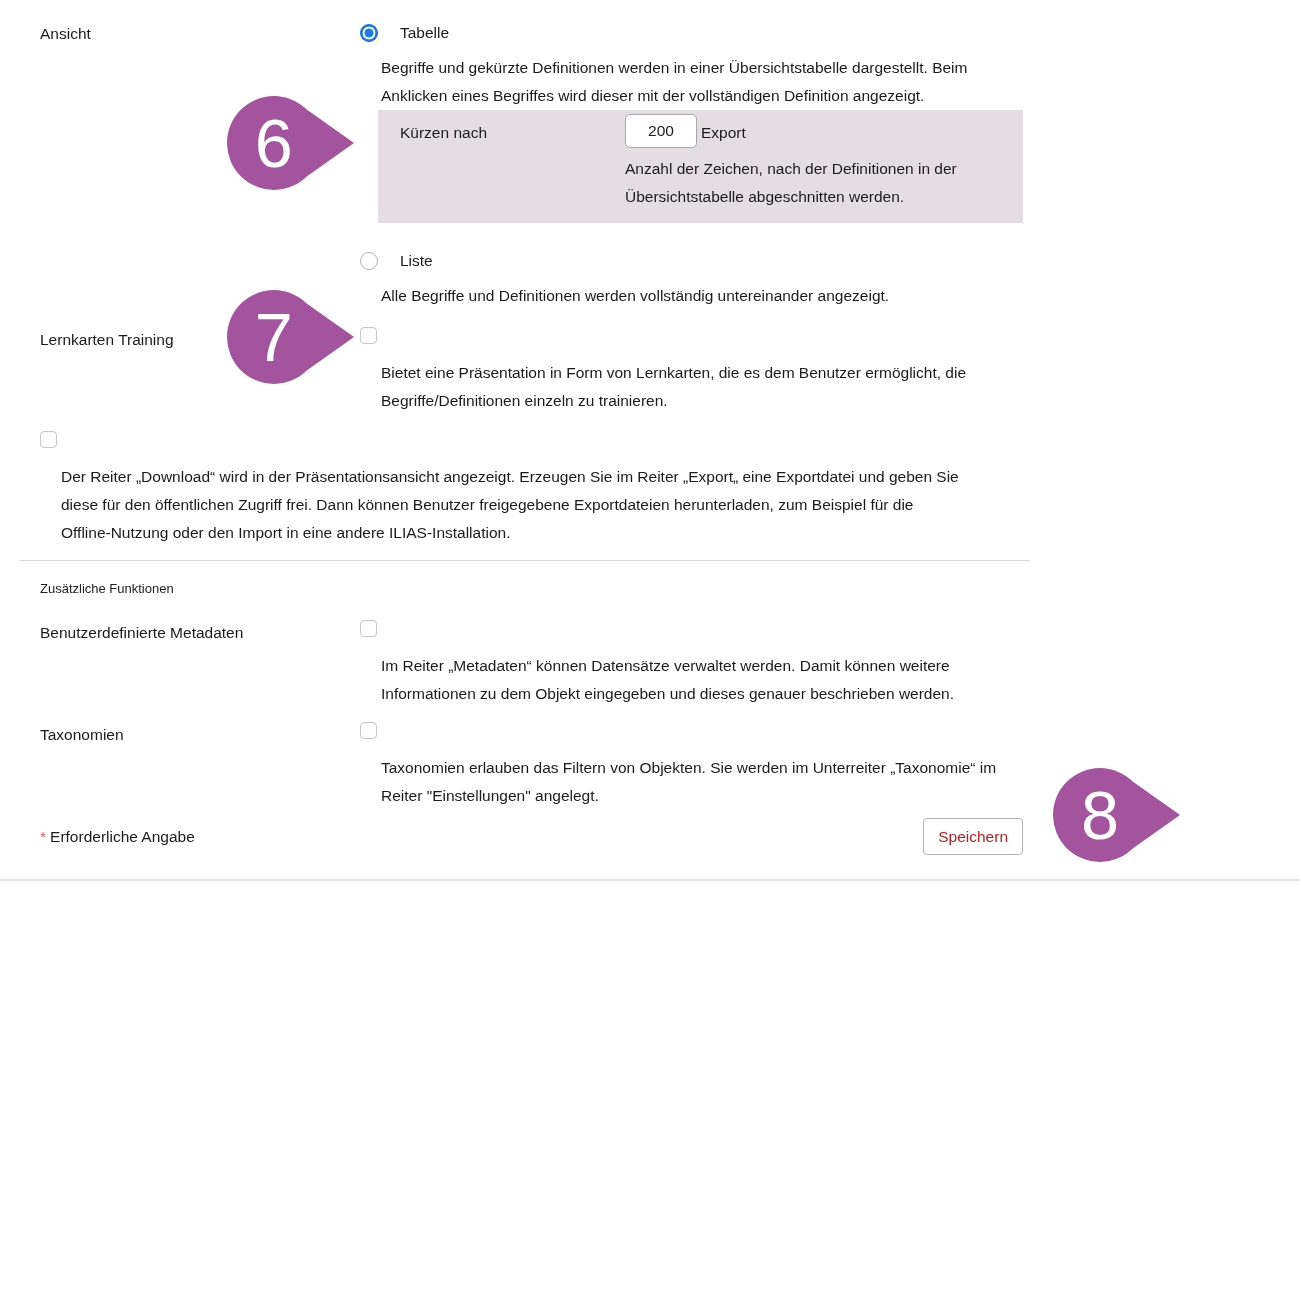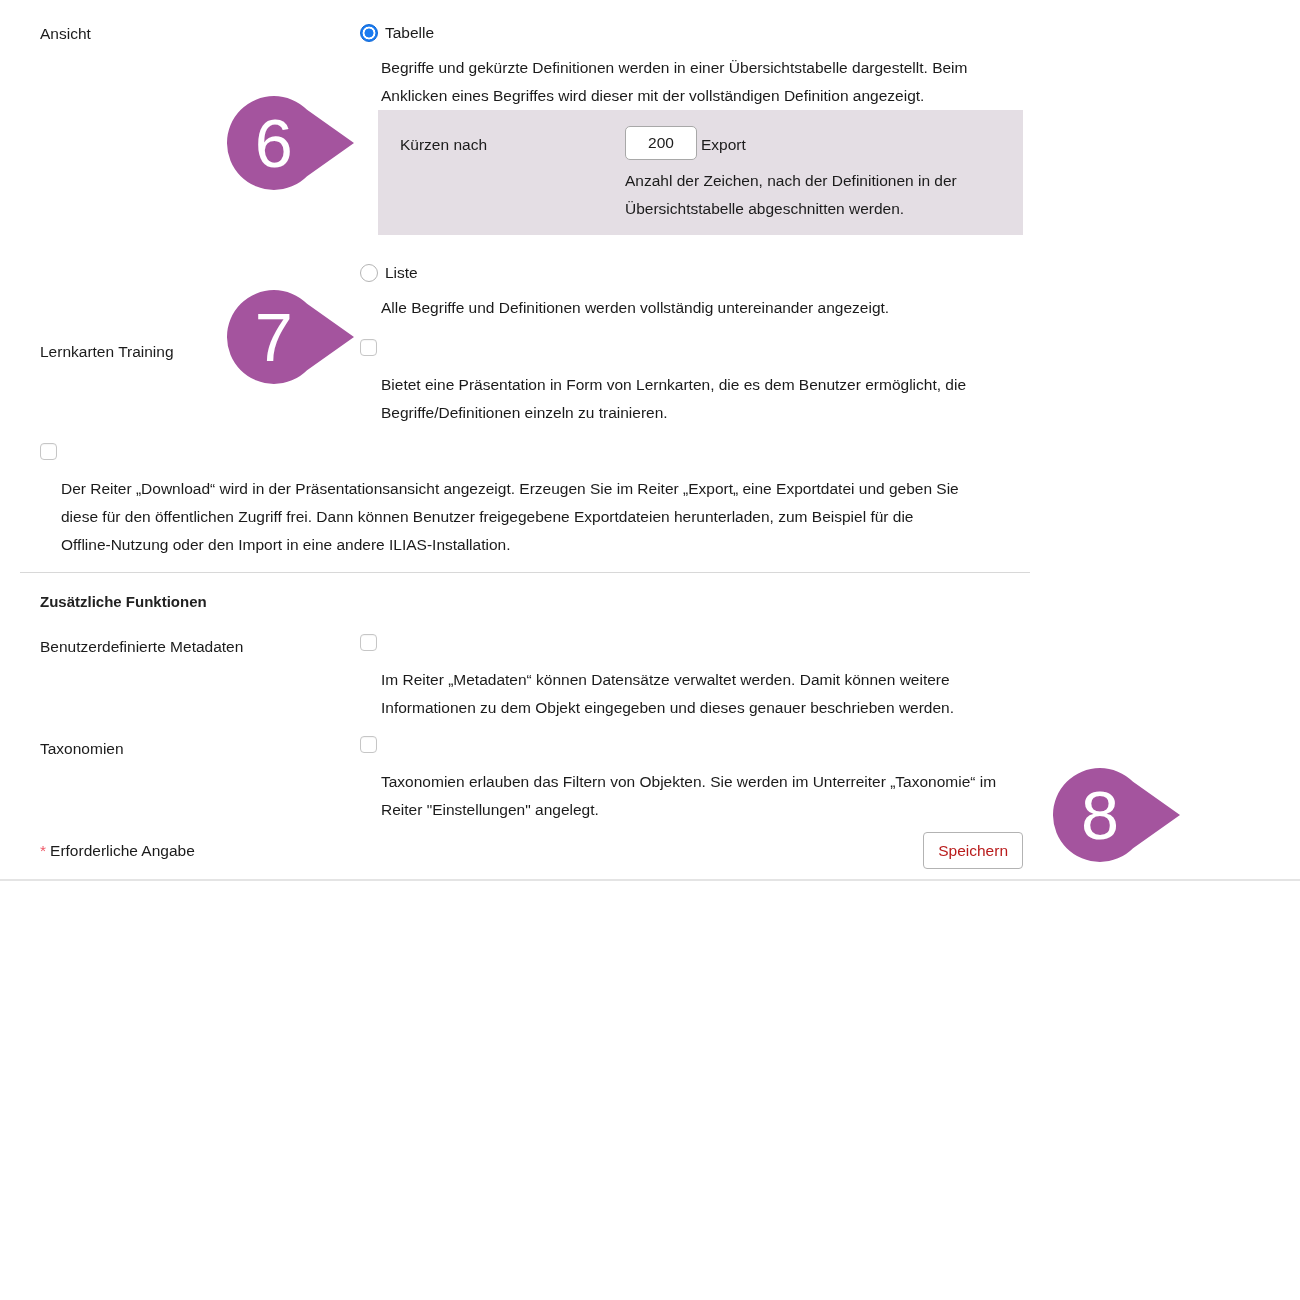--- a/index.html
+++ b/index.html
@@ -8,34 +8,34 @@
     width:1300px;height:1300px;position:relative;overflow:hidden;
     font-family:"Liberation Sans","DejaVu Sans",sans-serif;
     color:#1b1b1b;font-size:15.5px;
   }
   .page{position:relative;width:1047px;height:1300px}
   .form{padding:21px 24px 0 40px}
   .form-row{display:flex;align-items:flex-start}
   .col-label{flex:0 0 320px;padding-top:2px;line-height:22px}
   .col-content{flex:1 1 auto;min-width:0}
 
-  .option{display:flex;align-items:center;gap:7px;height:24px;margin-bottom:9px}
+  .option{display:flex;align-items:center;gap:22px;height:24px;margin-bottom:9px}
   .radio{width:18px;height:18px;border-radius:50%;flex:0 0 18px;cursor:pointer}
   .radio.checked{
     border:1px solid #0c66d6;
     background:radial-gradient(circle,#1b7bf0 0 4.2px,#ffffff 4.8px 6.1px,#1b7bf0 6.7px 100%);
   }
   .radio.unchecked{border:1px solid #b4b4b4;background:#fff}
   .option-label{line-height:24px}
 
   .byline{margin-left:21px;line-height:28px;max-width:905px;color:#1b1b1b}
 
   .panel{
     margin:0 0 26px 18px;background:var(--panel-bg,#e4dee4);
-    padding:16px 20px 6px 22px;display:flex;align-items:flex-start;
+    padding:4px 20px 6px 22px;display:flex;align-items:flex-start;
   }
   .panel-label{flex:0 0 225px;padding-top:8px;line-height:22px}
   .panel-content{flex:1 1 auto;min-width:0}
   .input-row{display:flex;align-items:flex-start;gap:4px}
   .trunc-input{
     width:72px;height:34px;border:1px solid #a8a8a8;border-radius:5px;
     background:#fff;text-align:center;font:inherit;color:#1b1b1b;
   }
   .input-suffix{padding-top:8px;line-height:22px}
   .panel-byline{margin-top:7px;line-height:28px;margin-bottom:6px}
@@ -44,21 +44,21 @@
     width:17px;height:17px;border:1px solid #c6c6c6;border-radius:4px;
     background:#fff;margin-bottom:15px;cursor:pointer;
     box-shadow:inset 0 1px 1px rgba(0,0,0,0.04);
   }
 
   .row-gap-lg{margin-bottom:17px}
   .row-gap-md{margin-bottom:16px}
   .row-gap-sm{margin-bottom:14px}
 
   .divider{border:0;border-top:1px solid #d8d8d8;margin:13px 0 0 -20px;margin-right:-7px}
-  .section-title{margin-top:20px;font-weight:bold;font-size:15px;color:#222}
+  .section-title{margin-top:20px;font-weight:normal;font-size:13px;color:#222}
   .after-title{margin-top:24px}
 
   .footer-row{margin-top:8px}
   .required-note{padding-top:8px}
   .req-star{color:var(--required,#ee5766);margin-right:4px}
   .footer-actions{display:flex;justify-content:flex-end}
   .save-button{
     font:inherit;background:#fff;color:#b91c1c;border:1px solid #b3b3b3;
     border-radius:4px;padding:7px 14px;height:37px;cursor:pointer;
   }

